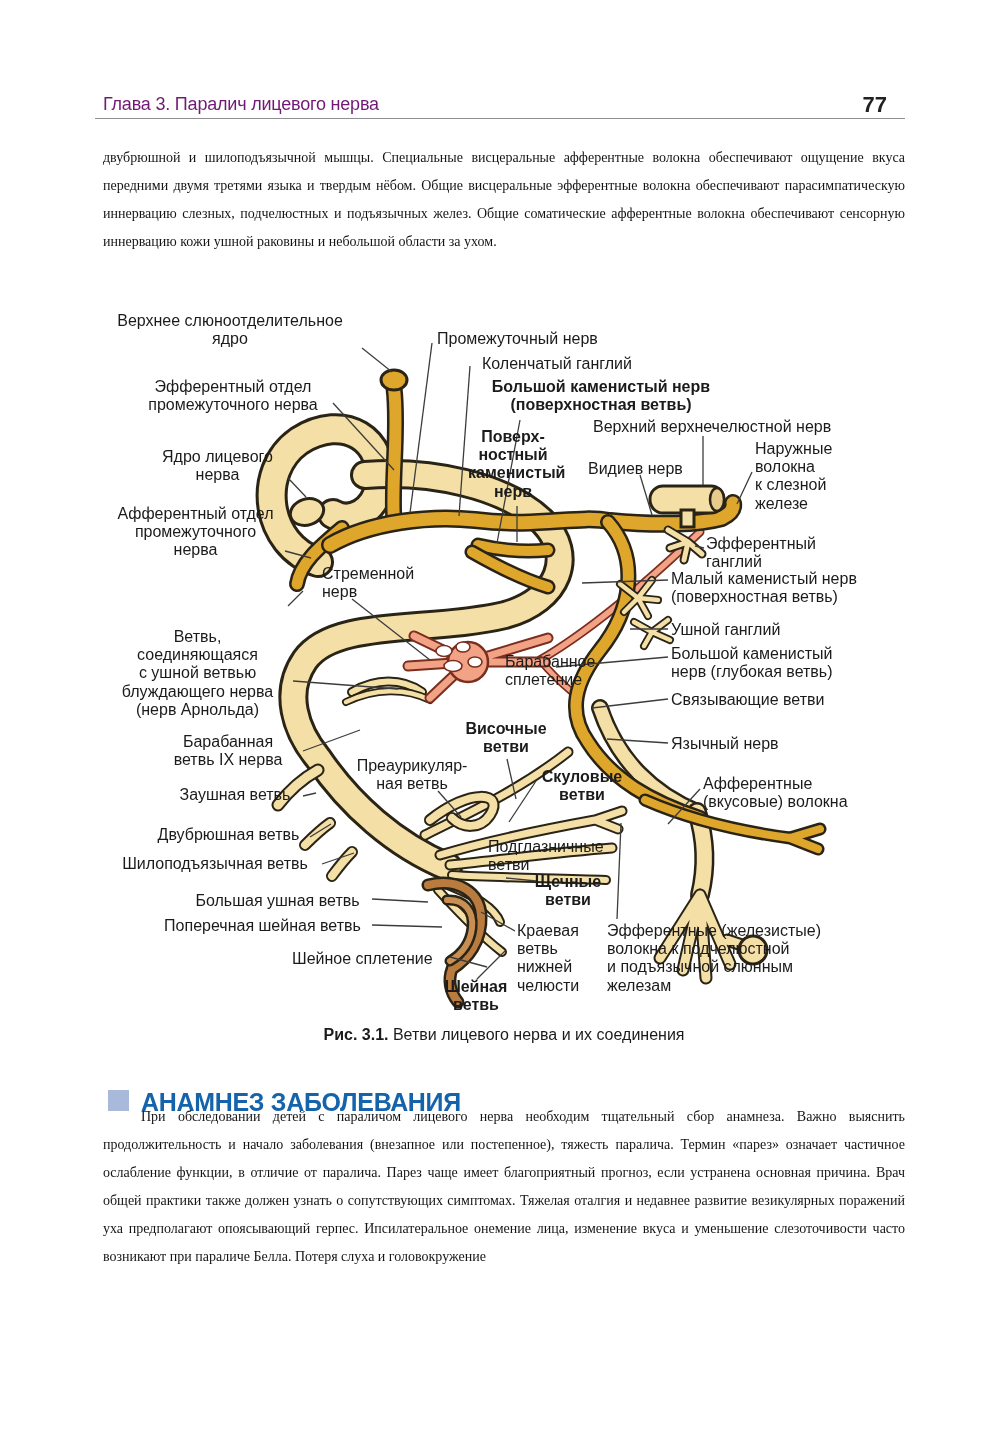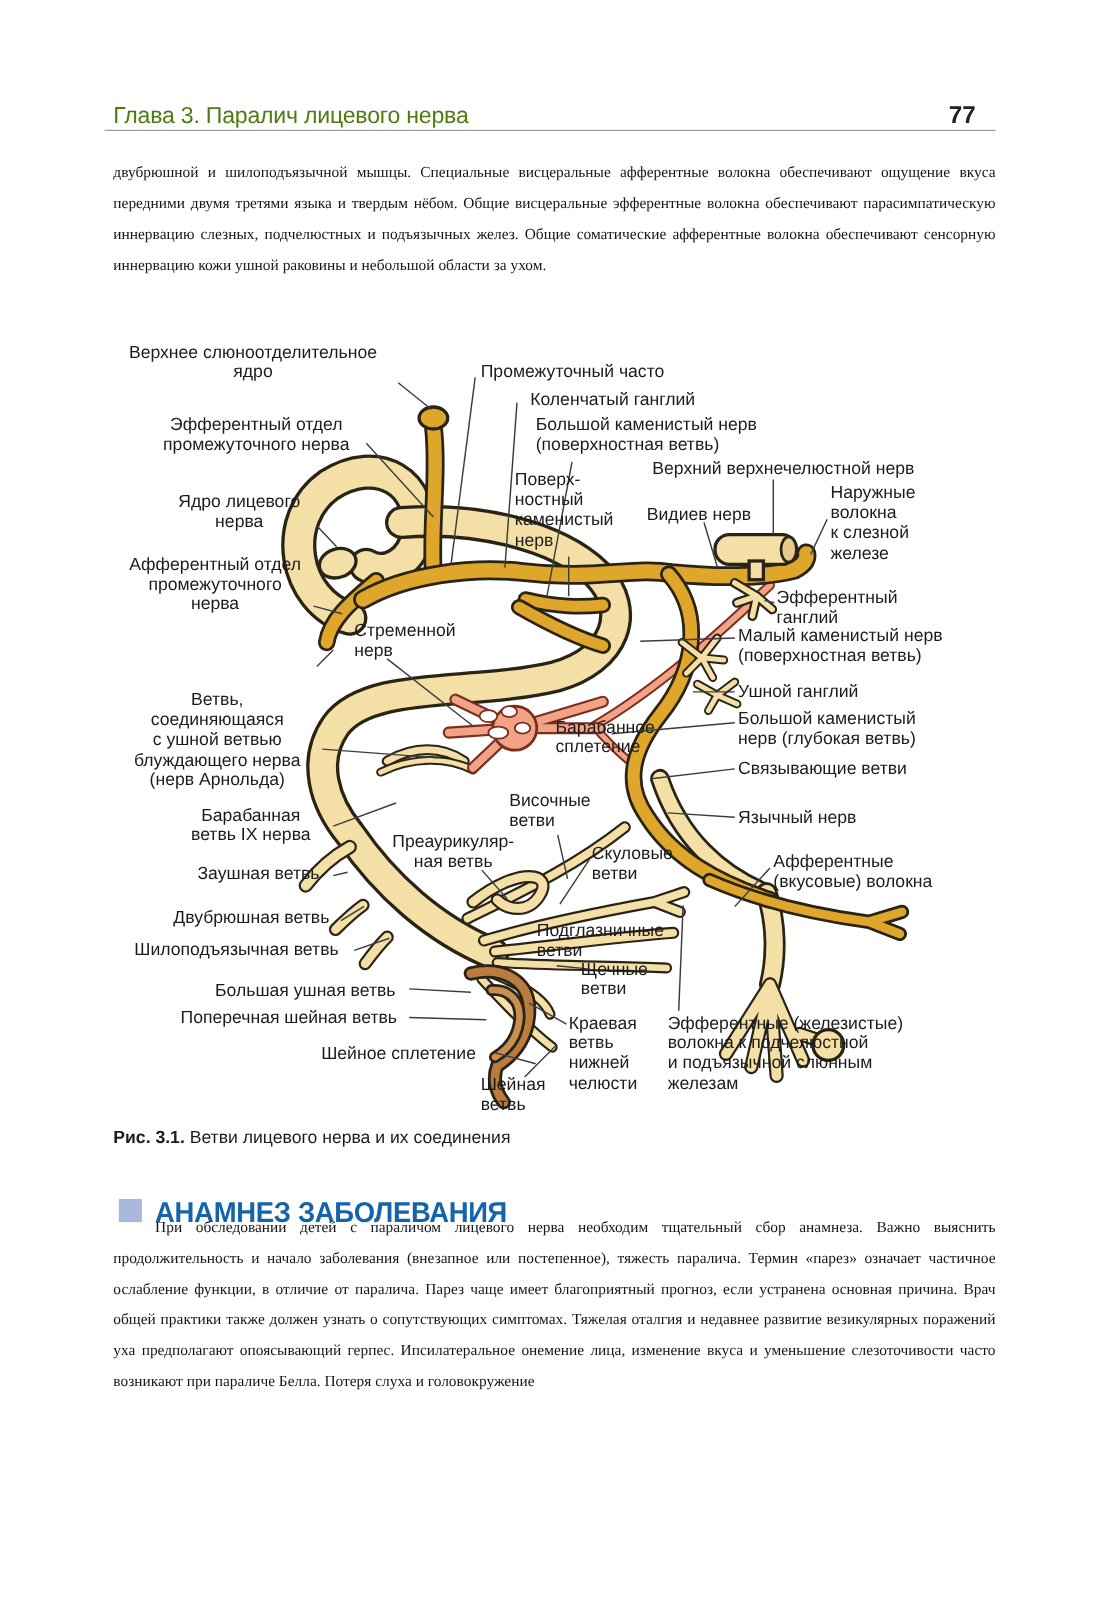--- a/index.html
+++ b/index.html
@@ -2,35 +2,35 @@
 <html lang="ru"><head>
 <meta charset="utf-8">
 <style>
   html,body{margin:0;padding:0;background:#ffffff;}
   .page{position:relative;width:1000px;height:1455px;background:#fff;overflow:hidden;
         font-family:"Liberation Serif",serif;color:#121212;}
   
   .hdr{position:absolute;left:95px;top:94px;width:810px;height:24px;
        border-bottom:1.5px solid #8f8f8f;
        font-family:"Liberation Sans",sans-serif;}
-  .hdr .chapter{position:absolute;left:8px;top:0;font-size:21px;color:#4d7c0f;letter-spacing:-0.2px;}
+  .hdr .chapter{position:absolute;left:8px;top:0;font-size:18px;color:#701a75;letter-spacing:-0.2px;}
   .hdr .pagenum{position:absolute;right:18px;top:-2px;font-size:22px;font-weight:bold;color:#222;}
   
   .para{position:absolute;left:103px;width:802px;font-size:14px;line-height:28px;
         text-align:justify;color:#151515;}
   .p1{top:130px;}
   .p2{top:1089px;text-indent:38px;}
   
   .fig{position:absolute;left:0;top:300px;width:1000px;height:722px;}
   .fig svg{position:absolute;left:0;top:0;}
   .lbl{position:absolute;font-family:"Liberation Sans",sans-serif;font-size:16px;
        line-height:1.14;color:#1b1b1b;white-space:pre-line;}
-  .r{text-align:center;} .c{text-align:left;}
-  
-  .caption{position:absolute;left:103px;top:1026px;width:802px;text-align:left;
+  .r{text-align:center;} .c{text-align:center;font-weight:bold;}
+  
+  .caption{position:absolute;left:103px;top:1026px;width:802px;text-align:center;
            font-family:"Liberation Sans",sans-serif;font-size:16px;color:#1b1b1b;}
   .caption b{font-weight:bold;}
   
   .sect{position:absolute;left:108px;top:1074px;height:30px;margin-top:13px;}
   .sect .sq{display:inline-block;width:21px;height:21px;background:#A9B9DC;
             vertical-align:middle;margin-right:12px;margin-top:-4px;}
   .sect .ttl{display:inline-block;vertical-align:middle;
              font-family:"Liberation Sans",sans-serif;font-weight:bold;font-size:26px;
              color:#1463AB;letter-spacing:-0.3px;transform:scaleX(0.96);transform-origin:left;}
 </style>
@@ -189,21 +189,21 @@
         <path d="M372 625 L442 627"></path>
         <path d="M515 631 L481 612"></path>
         <path d="M450 657 L487 667"></path>
         <path d="M477 679 L505 651"></path>
         <path d="M617 619 L621 523"></path>
       </g>
     </svg>
 
     <div class="lbl r" style="left:105px;top:12px;width:250px">Верхнее слюноотделительное
 ядро</div>
-    <div class="lbl" style="left:437px;top:30px">Промежуточный часто</div>
+    <div class="lbl" style="left:437px;top:30px">Промежуточный нерв</div>
     <div class="lbl" style="left:482px;top:55px">Коленчатый ганглий</div>
     <div class="lbl c" style="left:487px;top:78px;width:228px">Большой каменистый нерв
 (поверхностная ветвь)</div>
     <div class="lbl" style="left:593px;top:118px">Верхний верхнечелюстной нерв</div>
     <div class="lbl c" style="left:468px;top:128px;width:90px">Поверх-
 ностный
 каменистый
 нерв</div>
     <div class="lbl" style="left:588px;top:160px">Видиев нерв</div>
     <div class="lbl" style="left:755px;top:140px">Наружные

